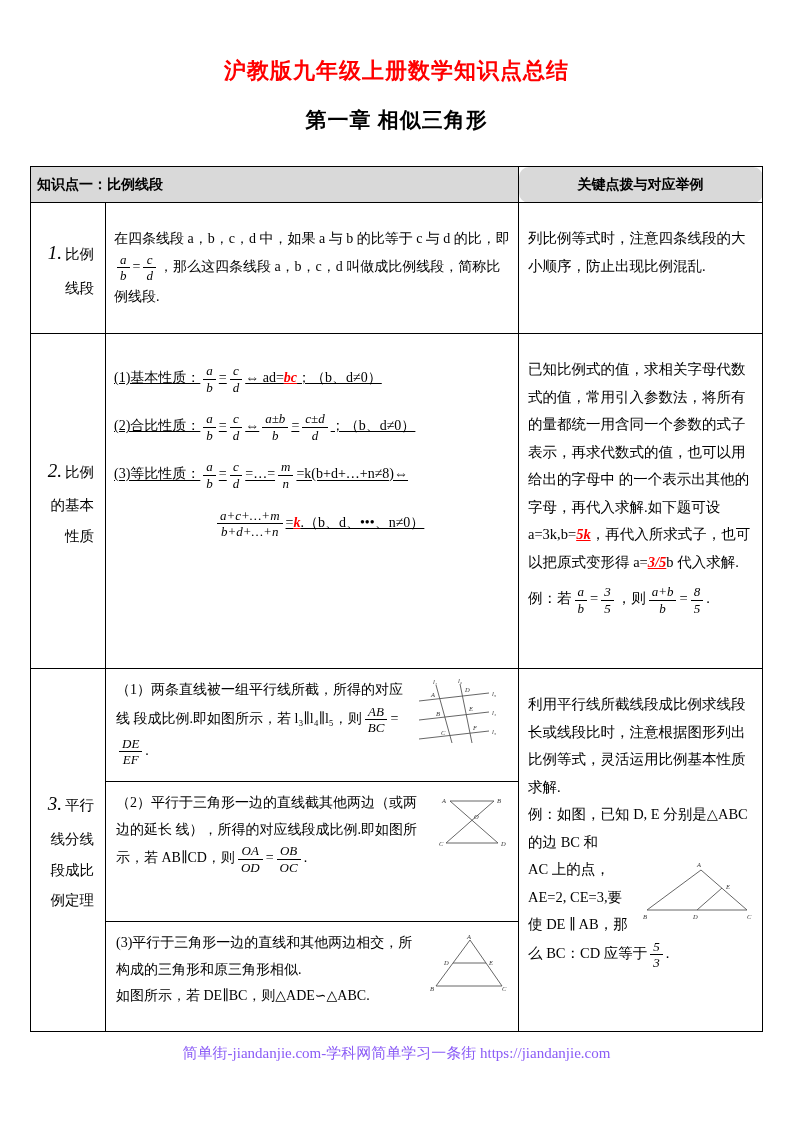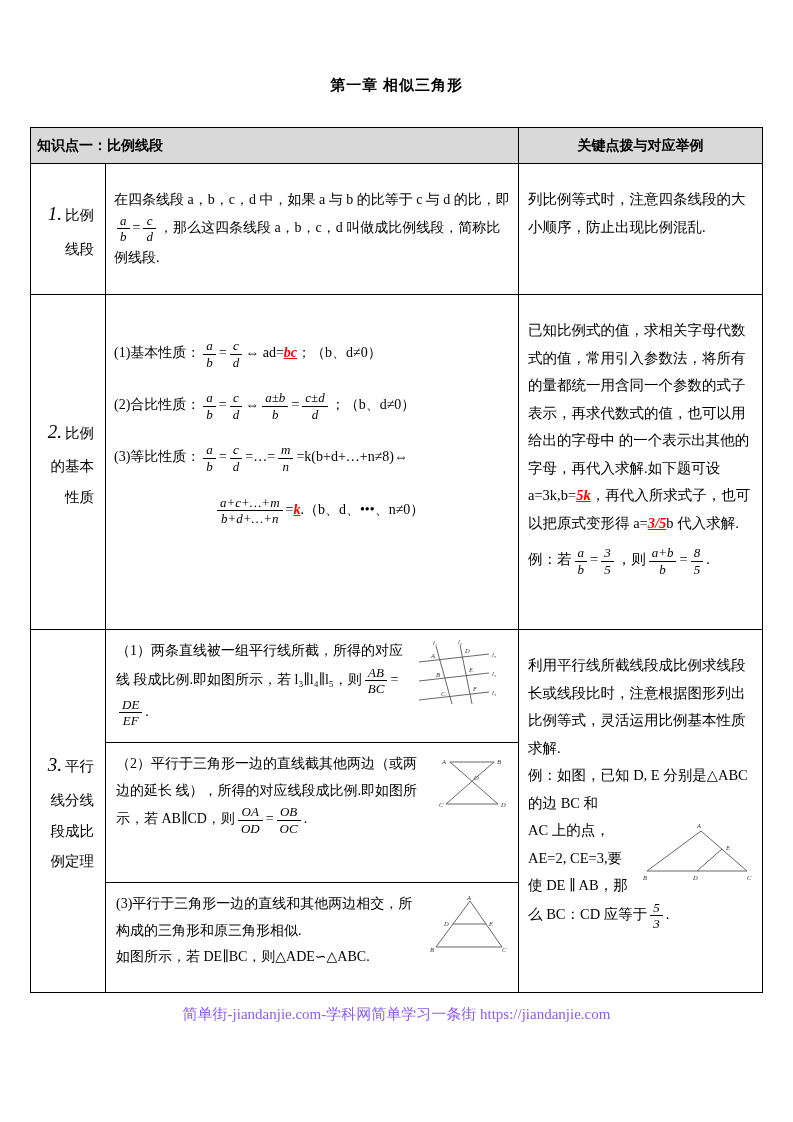--- a/index.html
+++ b/index.html
@@ -1,55 +1,56 @@
 <!DOCTYPE html>
 <html><head>
 <meta charset="utf-8">
 <style>
   * { margin:0; padding:0; box-sizing:border-box; }
   html,body { width:793px; height:1122px; }
   body { background:#ffffff; font-family:"Liberation Serif","DejaVu Serif",serif; color:#000; overflow:hidden; }
   .page { padding:56px 30px 0; }
   .title { text-align:center; color:#ff0000; font-size:22px; font-weight:bold; letter-spacing:1px; }
-  .subtitle { text-align:center; font-size:15px; font-weight:bold; margin-top:20px; letter-spacing:1px; }
+  .subtitle { text-align:center; font-size:21px; font-weight:bold; margin-top:20px; letter-spacing:1px; }
   table.ktable { width:733px; border-collapse:collapse; margin-top:32px; table-layout:fixed; }
   .ktable td { border:1px solid #000; }
   tr.thead td { background:#d9d9d9; font-weight:bold; font-size:14px; height:36px; padding:2px 6px; vertical-align:middle; }
-  td.th-right { text-align:center; }
+  td.th-right { text-align:center;border-radius:10px; }
   td.lbl { vertical-align:middle; font-size:14.5px; line-height:2.1; padding:4px 11px;text-align:right; }
   .lblnum { font-style:italic; font-size:19px; margin-right:3px; }
   td.content { vertical-align:top; font-size:14px; line-height:1.85; padding:23px 8px; }
   td.note { vertical-align:top; font-size:14.5px; line-height:1.9; padding:22px 9px; }
   td.r1h { height:114px; }
   td.r2h { height:335px; }
   .fr { display:inline-block; vertical-align:middle; text-align:center; font-style:italic; font-size:13px; line-height:1.2; margin:0 3px; }
   .fr .fn { display:block; border-bottom:1px solid #000; padding:0 3px; }
   .fr .fd { display:block; padding:0 3px; }
   .hl { color:#ff0000; font-weight:bold; font-style:italic; text-decoration:underline; }
-  .fline { margin:20px 0 16px; }
+  .fline { margin:6px 0 16px;text-decoration:underline; }
   .fline.indent { margin-left:100px; }
   .exline { margin-top:8px; }
   td.subcell { vertical-align:top; padding:0; }
   .subrow { padding:8px 10px; font-size:14px; line-height:1.9; }
   .subrow + .subrow { border-top:1px solid #000; }
   .sr1 { min-height:112px; }
   .sr2 { min-height:140px; }
   .sr3 { min-height:110px; }
   .fig { float:right; margin:2px 0 4px 8px; }
   .figwrap { float:right; margin:2px 0 4px 6px; }
   .block { display:block; }
   .figtext { font-style:italic; fill:#333; }
   .footer { text-align:center; margin-top:24px; font-size:13.5px; }
   .watermark { text-align:center; margin-top:12px; font-size:15px; color:#8b5cf6; }
 </style>
 </head>
 <body>
 
 <div class="page">
 
+  <div class="title">沪教版九年级上册数学知识点总结</div>
   <div class="subtitle">第一章 相似三角形</div>
 
   <table class="ktable">
     <colgroup>
         <col style="width:75px">
         <col style="width:413px">
         <col>
       </colgroup>
     <tbody>
 

